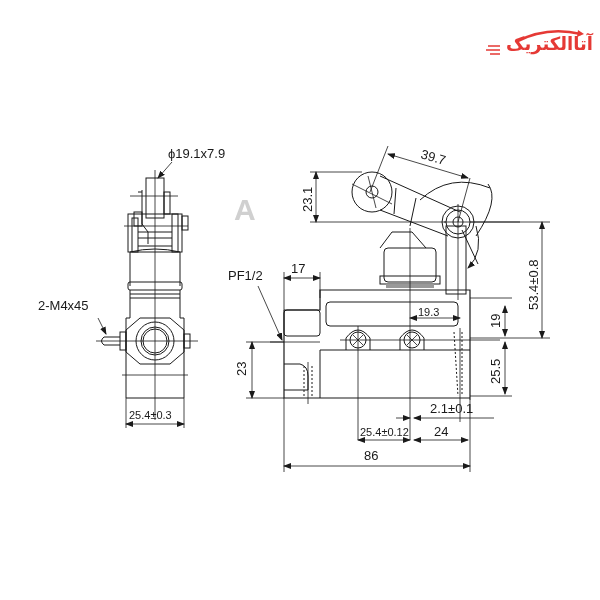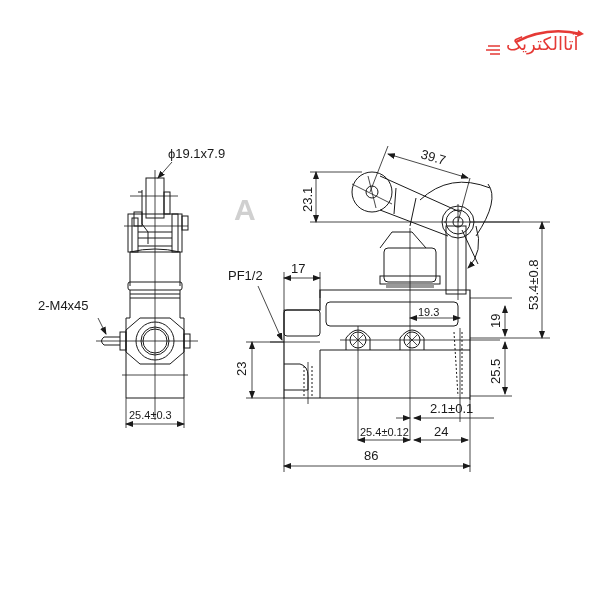--- a/index.html
+++ b/index.html
@@ -5,21 +5,21 @@
   html, body { margin:0; padding:0; background:#ffffff; }
   body { width:600px; height:600px; position:relative; overflow:hidden; font-family:"Liberation Sans", sans-serif; }
   #canvas { position:absolute; left:0; top:0; width:600px; height:600px; }
   .ln { stroke:#1a1a1a; stroke-width:1; fill:none; }
   .ln2 { stroke:#1a1a1a; stroke-width:1.2; fill:none; }
   .thin { stroke:#1a1a1a; stroke-width:0.8; fill:none; }
   .dash { stroke:#1a1a1a; stroke-width:1; fill:none; stroke-dasharray:2 2; }
   .dim { font-family:"Liberation Sans", sans-serif; font-size:13px; fill:#1a1a1a; }
   .dims { font-family:"Liberation Sans", sans-serif; font-size:11px; fill:#1a1a1a; }
   .logo { position:absolute; left:486px; top:28px; width:104px; height:32px; }
-  .logo-text { position:absolute; left:506px; top:33px; color:#e53935; font-weight:normal; font-size:18px; font-family:"DejaVu Sans", sans-serif; direction:rtl; letter-spacing:-1px; }
+  .logo-text { position:absolute; left:506px; top:33px; color:#e53935; font-weight:bold; font-size:18px; font-family:"DejaVu Sans", sans-serif; direction:rtl; letter-spacing:-1px; }
   .wm { position:absolute; left:234px; top:193px; font-size:30px; color:#d0d0d0; font-weight:bold; font-family:"Liberation Sans", sans-serif; }
 </style>
 </head>
 <body>
 
 <div class="logo">
   <svg width="104" height="32" viewBox="0 0 104 32">
     <path d="M30 14 Q60 -2 95 6" stroke="#e53935" stroke-width="2.5" fill="none"></path>
     <path d="M92 2 L98 6 L91 9" fill="#e53935"></path>
     <line x1="2" y1="18" x2="14" y2="18" stroke="#e53935" stroke-width="1.5"></line>

